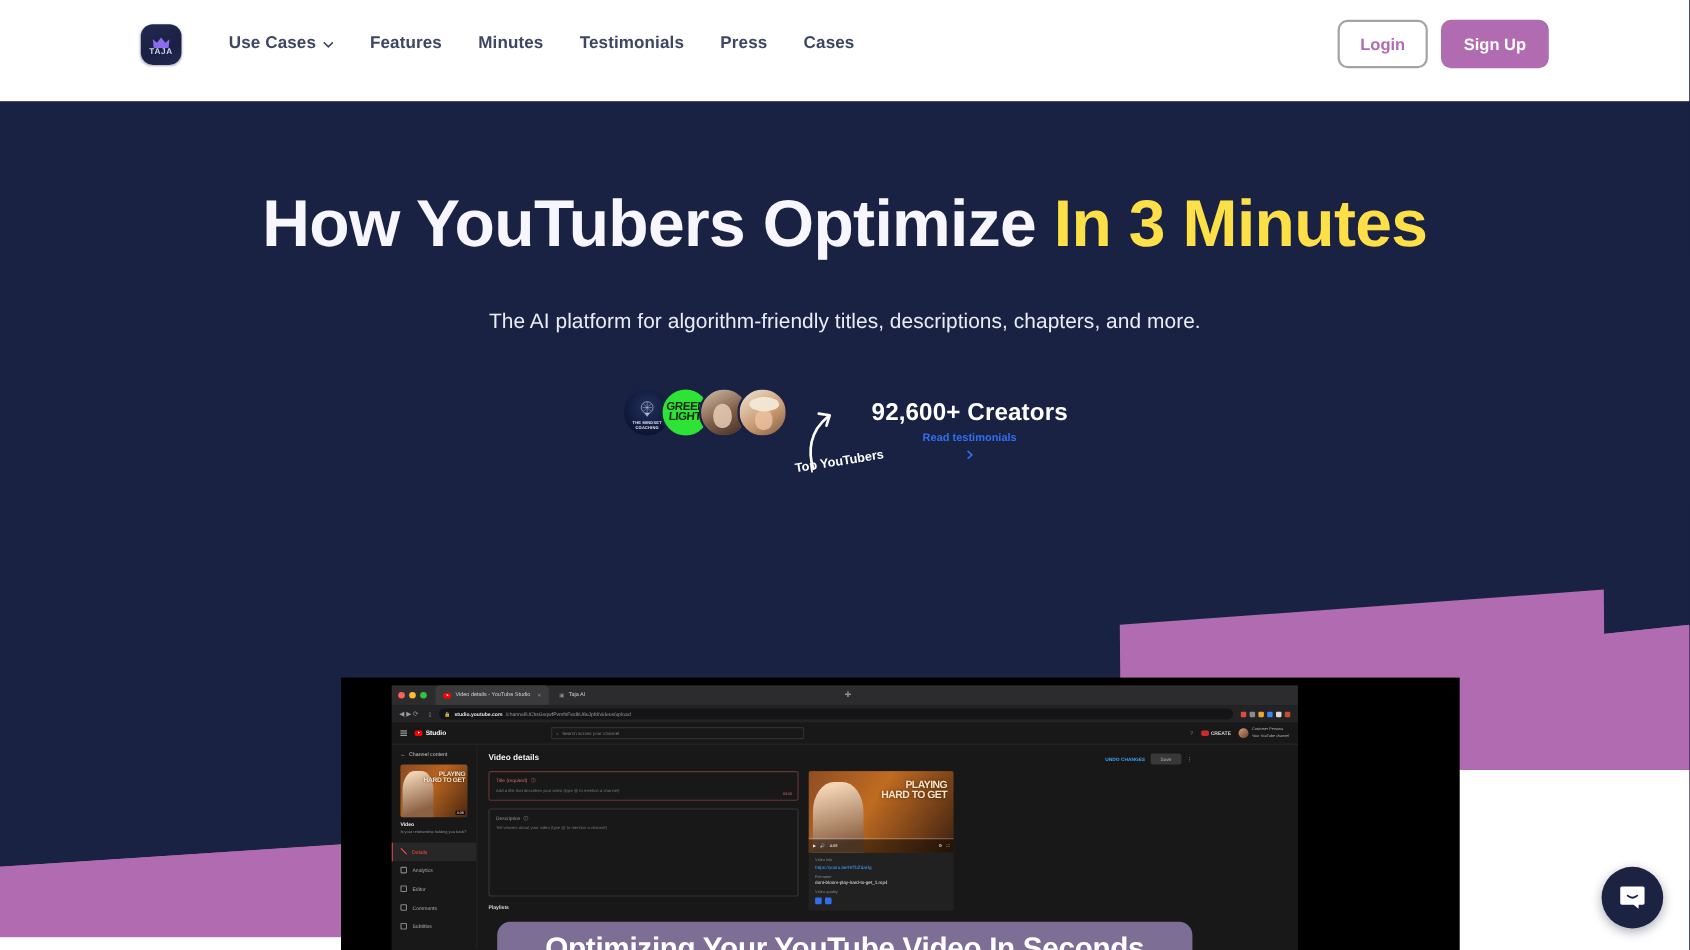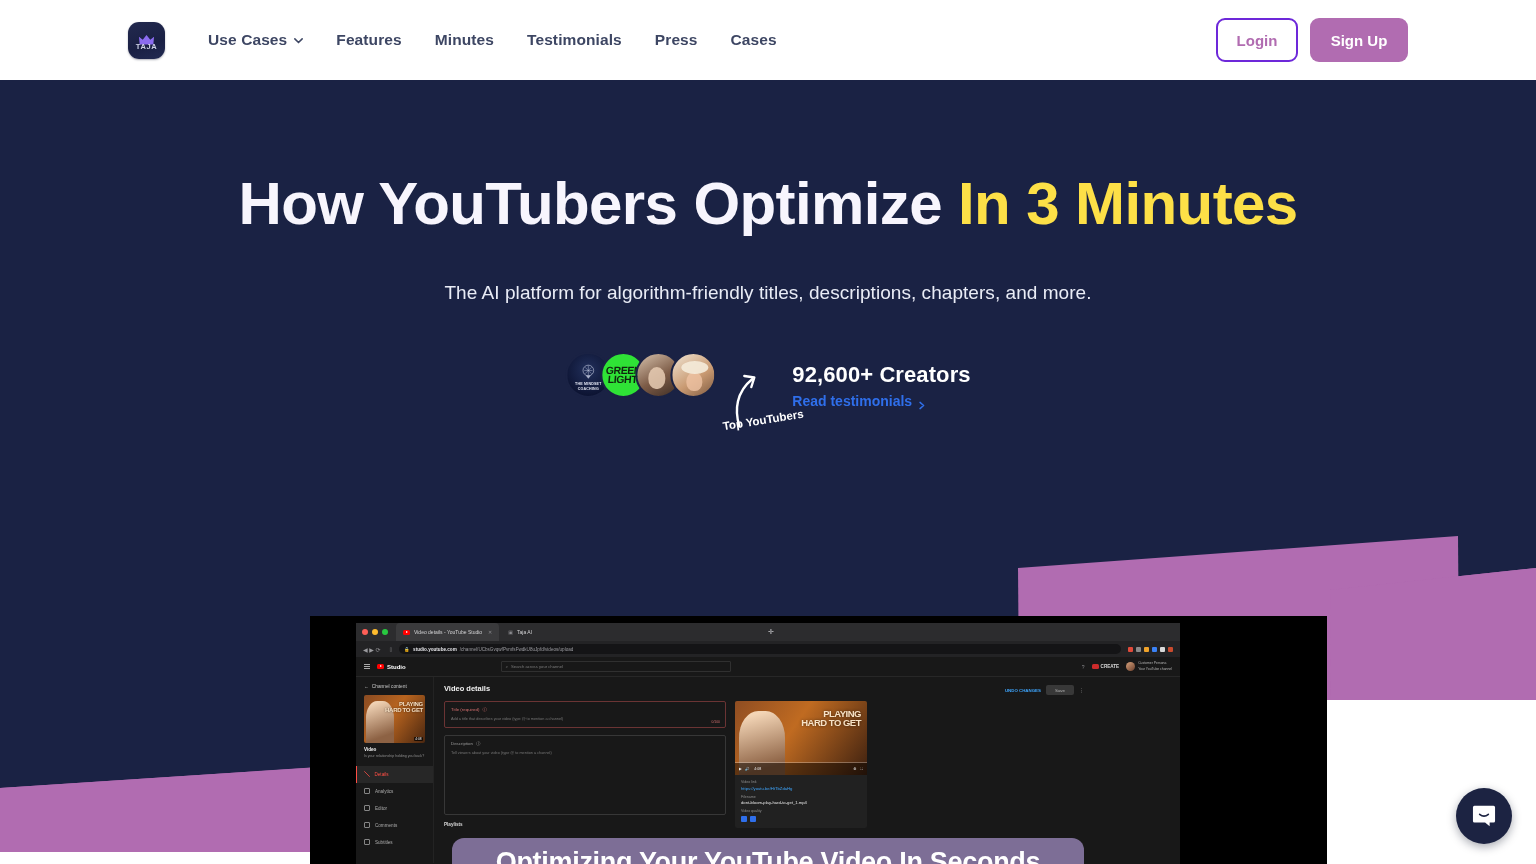--- a/index.html
+++ b/index.html
@@ -10,21 +10,21 @@
     font-family: "Liberation Sans", sans-serif;
     background: #1A2244;
   }
 
   
   .page { position: relative; width: 1536px; height: 864px; overflow: hidden; background: #1A2244; }
 
   
   .navbar {
     position: absolute; top: 0; left: 0;
-    width: 1536px; height: 80px;
+    width: 1536px; height: 92px;
     background: #ffffff;
     display: flex; align-items: center;
     z-index: 40;
   }
   .logo-box {
     position: absolute; left: 128px; top: 22px;
     width: 37px; height: 37px;
     border-radius: 11px;
     background: linear-gradient(160deg, #232a4f 0%, #1a2044 60%, #222a52 100%);
     box-shadow: 0 1px 2px rgba(20,24,48,.35);
@@ -42,21 +42,21 @@
     font-size: 15.5px; font-weight: 700; color: #3d4663;
     letter-spacing: .1px; white-space: nowrap; cursor: pointer;
     display: flex; align-items: center; gap: 6px;
   }
   .chev { display: inline-block; width: 10px; height: 10px; }
   .chev svg { display: block; }
 
   .nav-actions { position: absolute; right: 128px; top: 0; height: 80px; display: flex; align-items: center; gap: 12px; }
   .btn-login {
     width: 82px; height: 44px; border-radius: 9px;
-    border: 2px solid #6d28d9; background: #ffffff;
+    border: 2px solid #a3a3a3; background: #ffffff;
     color: #b16cb1; font-size: 15px; font-weight: 700;
     display: flex; align-items: center; justify-content: center; cursor: pointer;
   }
   .btn-signup {
     width: 98px; height: 44px; border-radius: 9px;
     border: none; background: #b16cb1; color: #ffffff;
     font-size: 15px; font-weight: 700;
     display: flex; align-items: center; justify-content: center; cursor: pointer;
   }
 
@@ -132,22 +132,22 @@
   .proof-arrow { position: relative; width: 58px; height: 86px; margin-left: 12px; }
   .proof-arrow svg { position: absolute; left: 0; top: 0; }
   .proof-label {
     position: absolute; left: -6px; top: 62px;
     font-size: 11.5px; color: #ffffff; font-weight: 600;
     transform: rotate(-9deg); white-space: nowrap;
   }
   .proof-text { margin-left: 6px; padding-top: 10px; text-align: left; }
   .proof-count { font-size: 22px; font-weight: 700; color: #ffffff; letter-spacing: .1px; }
   .proof-link {
-    margin-top: 5px; font-size: 14px; font-weight: 700; color: #2f6feb;
-    display: flex; align-items: center; gap: 5px; cursor: pointer;
+    margin-top: 5px; font-size: 10px; font-weight: 700; color: #2f6feb;
+    display: flex; align-items: center; gap: 5px; cursor: pointer; flex-direction: column;
   }
   .proof-link .lchev { width: 9px; height: 9px; display: block; }
 
   
   .video-frame {
     position: absolute; left: 310px; top: 616px;
     width: 1017px; height: 248px;
     background: #000000; z-index: 20; overflow: hidden;
   }
   .browser {

